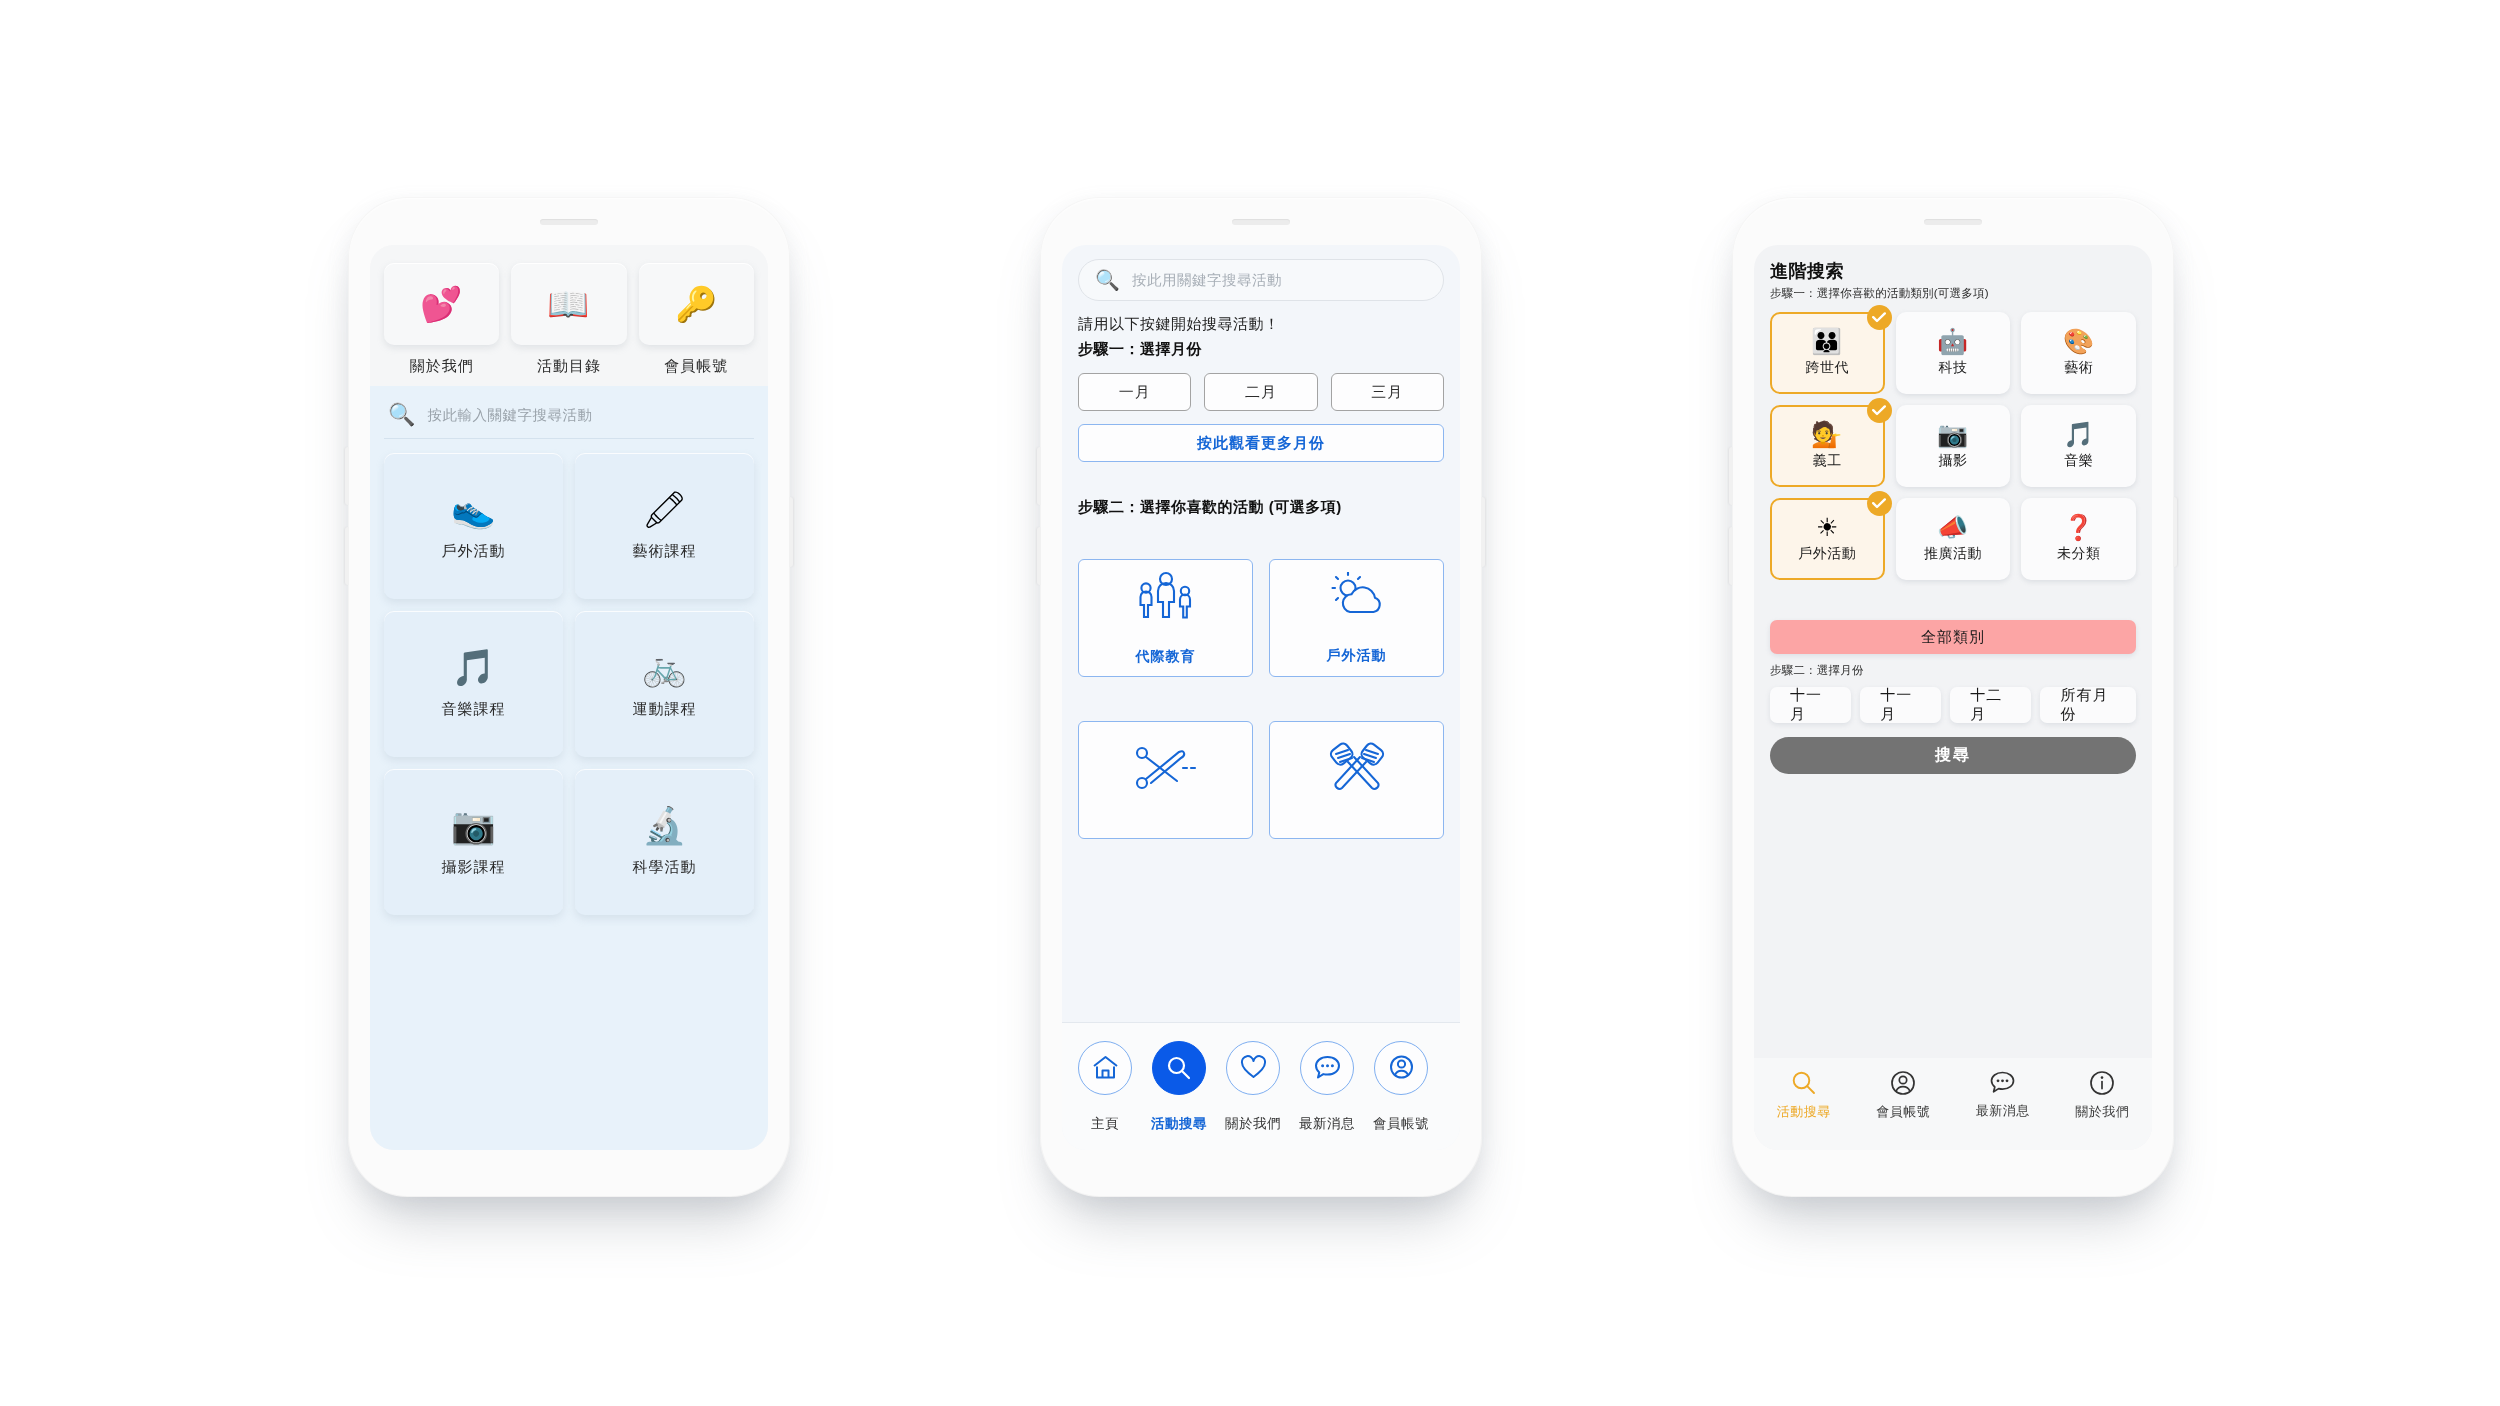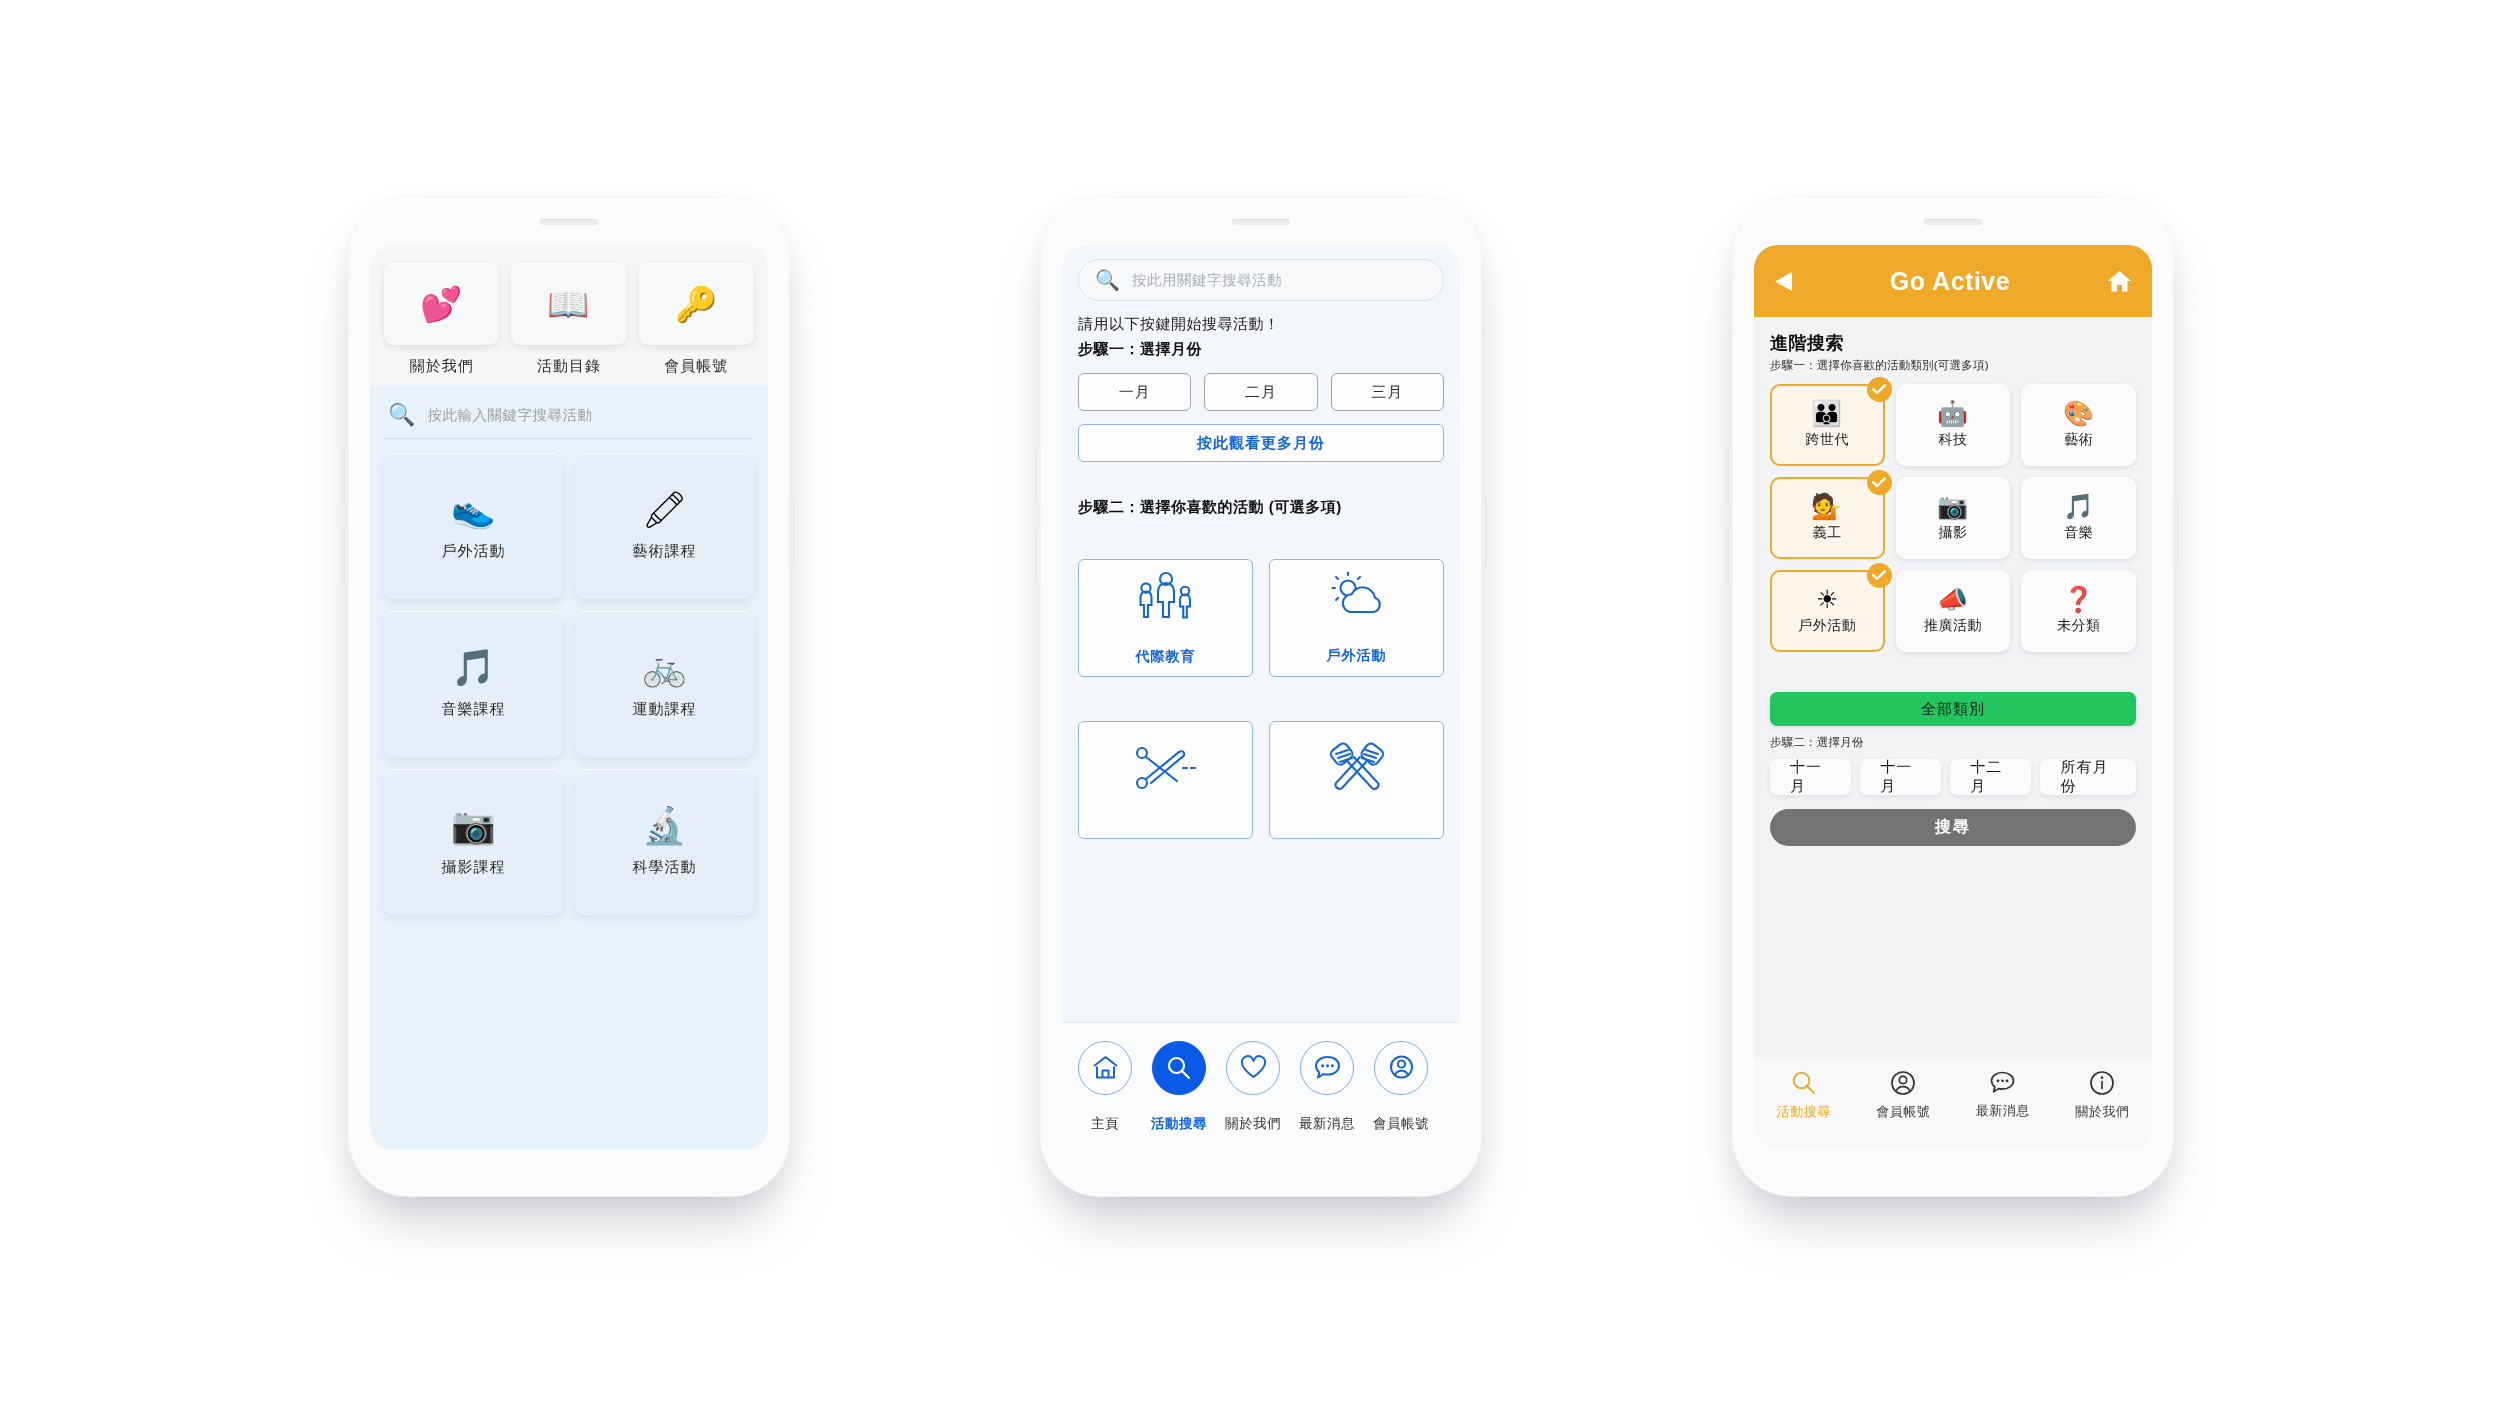--- a/index.html
+++ b/index.html
@@ -240,21 +240,21 @@
     position: absolute;
     top: -9px; right: -9px;
     width: 25px; height: 25px;
     border-radius: 50%;
     background: #eda927;
     display: flex; align-items: center; justify-content: center;
   }
   .p3-allbtn {
     width: 100%; height: 34px;
     border-radius: 7px;
-    background: #22c55e;
+    background: #fca5a5;
     box-shadow: 0 2px 5px rgba(140,150,165,0.20);
     display: flex; align-items: center; justify-content: center;
     font-size: 15px; color: #1a1a1a; letter-spacing: 1px;
     margin-bottom: 9px;
     margin-top: 40px;
   }
   .p3-sub2 { font-size: 11.5px; color: #2c2c2c; margin-bottom: 9px; letter-spacing: 0.2px; }
   .p3-months { display: flex; gap: 9px; margin-bottom: 14px; }
   .p3-mbtn {
     height: 36px;
@@ -510,33 +510,20 @@
   </div>
 
   <div class="phone" id="phone3">
     <div class="earpiece"></div>
     <div class="side-btn" style="top:250px;height:58px;"></div>
     <div class="side-btn" style="top:330px;height:58px;"></div>
     <div class="side-btn-r" style="top:300px;height:70px;"></div>
 
     <div class="screen">
 
-      <div class="p3-header">
-        <span>
-          <svg width="19" height="21" viewBox="0 0 19 21">
-              <polygon points="18,1 18,20 1,10.5" fill="#ffffff"></polygon>
-            </svg>
-        </span>
-        <span class="p3-title">Go Active</span>
-        <span>
-          <svg width="25" height="23" viewBox="0 0 25 23" fill="#ffffff">
-            <path d="M12.5 1 L24 11 H20.5 V21.5 H15 V15 H10 V21.5 H4.5 V11 H1 Z"></path>
-          </svg>
-        </span>
-      </div>
 
       <div class="p3-body">
         <div class="p3-h1">進階搜索</div>
         <div class="p3-sub">步驟一：選擇你喜歡的活動類別(可選多項)</div>
 
         <div class="p3-grid">
 
           <div class="p3-cat sel">
             <span class="p3-check">
               <svg width="14" height="11" viewBox="0 0 14 11" fill="none" stroke="#ffffff" stroke-width="2.4" stroke-linecap="round" stroke-linejoin="round">

